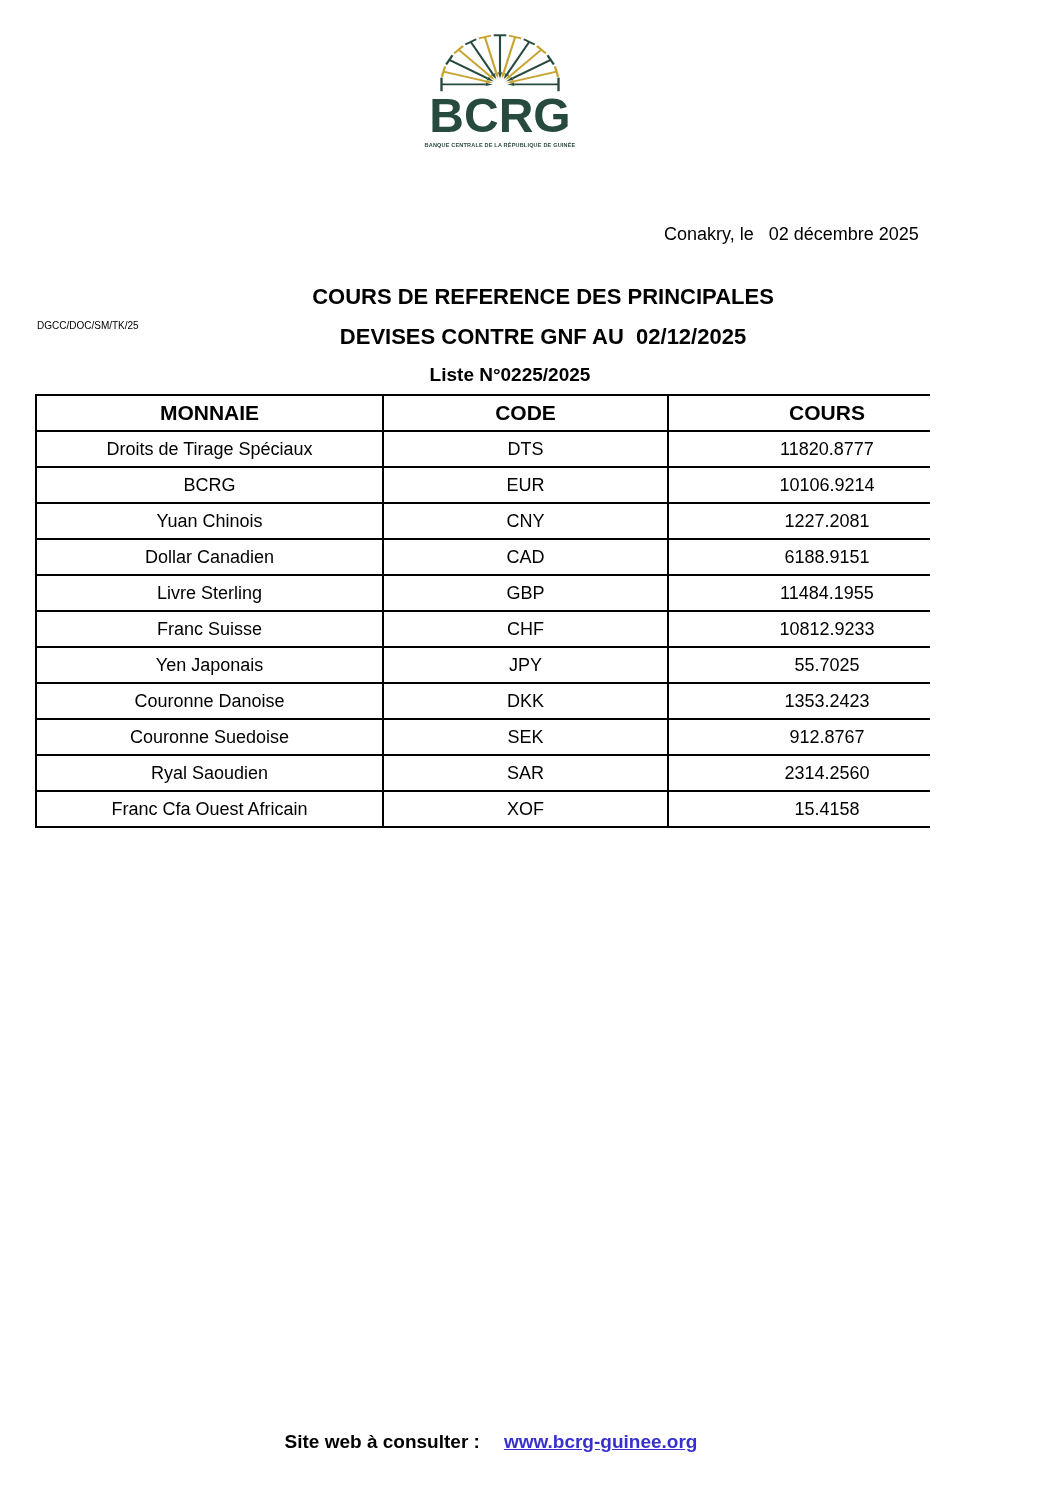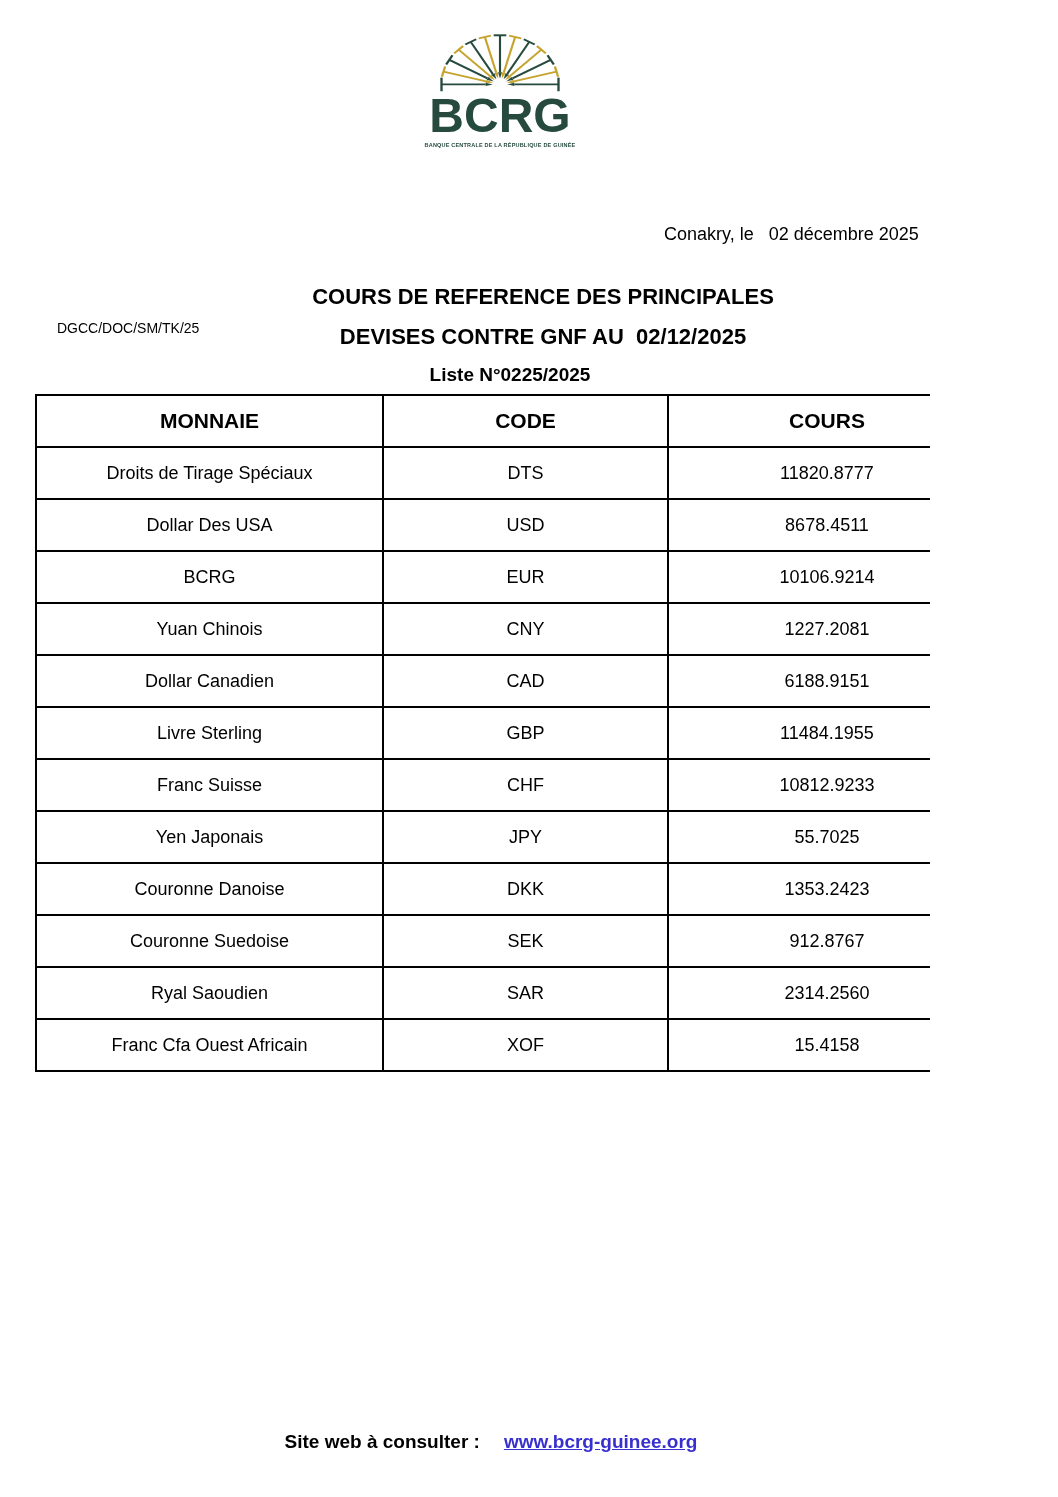--- a/index.html
+++ b/index.html
@@ -13,33 +13,33 @@
   .logo-acronym{
     font-size:48px;font-weight:bold;color:var(--logo-green);
     line-height:0.92;letter-spacing:0px;
   }
   .logo-tagline{
     font-size:5.5px;font-weight:bold;color:var(--logo-green);
     letter-spacing:0.2px;white-space:nowrap;margin-top:4px;
   }
   
   .date-line{position:absolute;top:224px;left:664px;font-size:18px;white-space:pre;}
-  .ref-code{position:absolute;top:320px;left:37px;font-size:14px;margin-left:20px;}
+  .ref-code{position:absolute;top:320px;left:37px;font-size:10px;}
   .title-block{position:absolute;top:284px;left:14px;width:1058px;text-align:center;font-weight:bold;}
   .title-1{font-size:22px;}
   .title-2{font-size:22px;margin-top:14px;white-space:pre;}
   .title-3{font-size:19px;margin-top:14px;margin-left:-66px;}
   
   .rates{
     position:absolute;top:394px;left:35px;width:950px;
     border-collapse:collapse;table-layout:fixed;
   }
   .rates th,.rates td{
     border:2px solid #000;text-align:center;vertical-align:middle;
-    height:34px;padding:8px;overflow:hidden;white-space:nowrap;
+    height:34px;padding:0;overflow:hidden;white-space:nowrap;
   }
   .rates th{font-size:21px;font-weight:bold;}
   .rates td{font-size:18px;font-weight:normal;margin-top:12px;}
   
   .footer{
     position:absolute;top:1431px;left:-38px;width:1058px;text-align:center;
     font-size:19px;font-weight:bold;
   }
   .footer-label{color:#000000;white-space:pre;}
   .footer-link{color:var(--link-blue);text-decoration:underline;cursor:pointer;margin-left:24px;}
@@ -118,25 +118,20 @@
         <th>COURS</th>
       </tr>
     </thead>
     <tbody id="rates-body">
         <tr>
           <td>Droits de Tirage Spéciaux</td>
           <td>DTS</td>
           <td>11820.8777</td>
         </tr>
         <tr>
-          <td>Dollar Des USA</td>
-          <td>USD</td>
-          <td>8678.4511</td>
-        </tr>
-        <tr>
           <td>BCRG</td>
           <td>EUR</td>
           <td>10106.9214</td>
         </tr>
         <tr>
           <td>Yuan Chinois</td>
           <td>CNY</td>
           <td>1227.2081</td>
         </tr>
         <tr>

